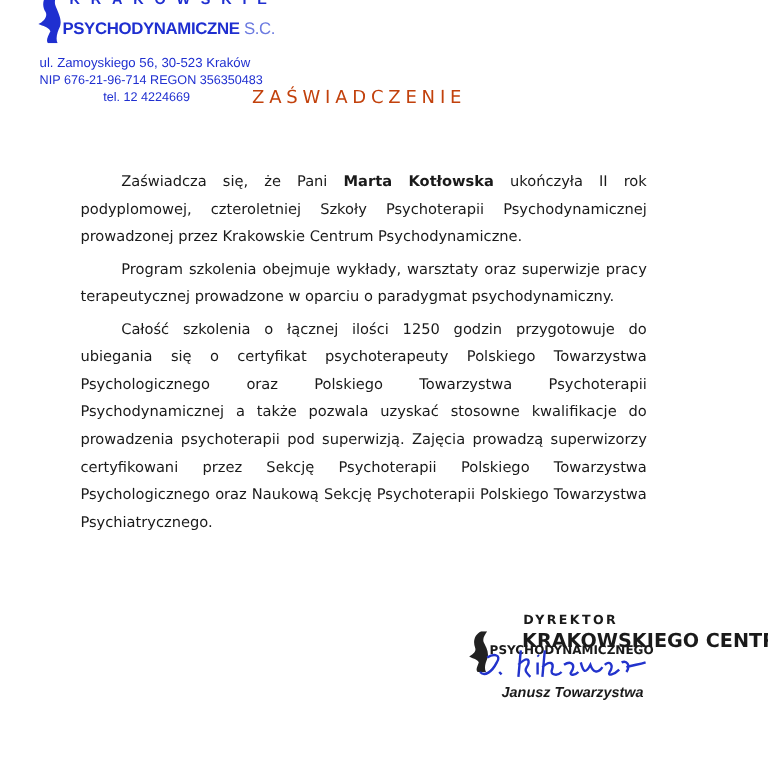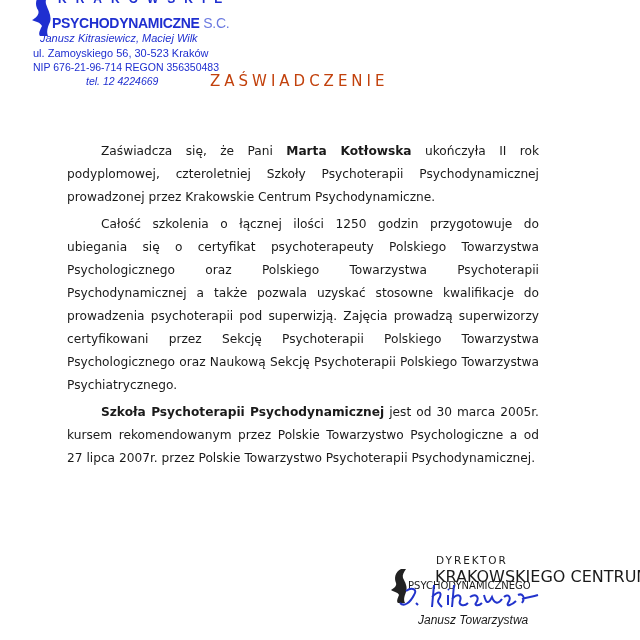--- a/index.html
+++ b/index.html
@@ -30,34 +30,34 @@
     .stamp .line4 {
       position: absolute; left: 40px; top: 40px; font-size: 11px; font-style: italic; white-space: nowrap;
     }
     .stamp .line5 {
       position: absolute; left: 33px; top: 55px; font-size: 11px; white-space: nowrap;
     }
     .stamp .line6 {
       position: absolute; left: 33px; top: 69px; font-size: 10.5px; white-space: nowrap;
     }
     .stamp .line7 {
-      position: absolute; left: 86px; top: 83px; font-size: 10.5px; white-space: nowrap; font-style: italic;
+      position: absolute; left: 86px; top: 83px; font-size: 10.5px; white-space: nowrap;
     }
     .title {
       position: absolute; left: 210px; top: 72px; font-size: 15px; letter-spacing: 4px;
       font-family: "DejaVu Sans", sans-serif; color: #c2410c;
     }
     .body-text {
       position: absolute; left: 51px; top: 140px; width: 488px;
       font-family: "DejaVu Sans", sans-serif; font-size: 12.2px; line-height: 23px; color: #1a1a1a;
     }
     .para { margin: 0 0 4px 16px; text-align: justify; text-indent: 34px; }
     .para b { font-weight: bold; }
     .signature {
-      position: absolute; left: 380px; top: 551px; width: 200px; height: 80px;
+      position: absolute; left: 380px; top: 508px; width: 200px; height: 80px; font-weight: bold;
     }
     .signature .head-icon {
       position: absolute; left: 10px; top: 18px; width: 18px; height: 34px;
     }
     .signature .s1 {
       position: absolute; left: 56px; top: 3px; font-size: 10.5px; letter-spacing: 2px; color: #1a1a1a;
       font-family: "DejaVu Sans", sans-serif;
     }
     .signature .s2 {
       position: absolute; left: 27px; top: 16px; font-size: 16px; color: #1a1a1a; white-space: nowrap;
@@ -81,32 +81,31 @@
 
 <div class="stamp">
   <svg class="logo" viewBox="0 0 22 44">
     <path d="M14 0 C6 4 4 12 8 18 C10 22 6 26 2 28 C6 30 10 30 12 34 C10 38 8 42 10 44 L18 44 C16 40 18 34 20 30 C22 24 18 18 16 12 C15 8 17 4 20 0 Z" fill="#1f2fd0"></path>
   </svg>
   <div class="line1">KRAKOWSKIE</div>
   <div class="line3">
     <span>PSYCHODYNAMICZNE</span>
     <span class="sc">S.C.</span>
   </div>
-  <div class="line4">Janusz Kitrasiewicz, Maciej Wilk</div>
   <div class="line5">ul. Zamoyskiego 56, 30-523 Kraków</div>
   <div class="line6">NIP 676-21-96-714  REGON 356350483</div>
   <div class="line7">tel. 12 4224669</div>
 </div>
 
 <div class="title">ZAŚWIADCZENIE</div>
 
 <div class="body-text">
   <p class="para"><span>Zaświadcza się, że Pani </span><b>Marta Kotłowska</b><span> ukończyła II rok podyplomowej, czteroletniej Szkoły Psychoterapii Psychodynamicznej prowadzonej przez Krakowskie Centrum Psychodynamiczne.</span></p>
+  <p class="para">Program szkolenia obejmuje wykłady, warsztaty oraz superwizje  pracy terapeutycznej prowadzone w oparciu o paradygmat psychodynamiczny.</p>
   <p class="para">Całość szkolenia o łącznej ilości 1250 godzin przygotowuje do ubiegania się o certyfikat psychoterapeuty Polskiego Towarzystwa Psychologicznego oraz Polskiego Towarzystwa Psychoterapii Psychodynamicznej a także pozwala uzyskać stosowne kwalifikacje do prowadzenia psychoterapii pod superwizją. Zajęcia prowadzą superwizorzy certyfikowani przez Sekcję Psychoterapii Polskiego Towarzystwa Psychologicznego oraz Naukową Sekcję Psychoterapii Polskiego Towarzystwa Psychiatrycznego.</p>
-  <p class="para"><b>Szkoła Psychoterapii Psychodynamicznej</b><span> jest od 30 marca 2005r. kursem rekomendowanym przez Polskie Towarzystwo Psychologiczne a od 27 lipca 2007r. przez Polskie Towarzystwo Psychoterapii Psychodynamicznej.</span></p>
 </div>
 
 <div class="signature">
   <svg class="head-icon" viewBox="0 0 18 34">
     <path d="M11 0 C5 3 4 9 6 14 C7 17 4 19 1 21 C4 23 8 23 9 26 C8 29 6 32 8 34 L15 34 C13 30 15 26 16 23 C18 18 15 13 13 9 C12 6 14 3 16 0 Z" fill="#222"></path>
   </svg>
   <div class="s1">DYREKTOR</div>
   <div class="s2">KRAKOWSKIEGO CENTRUM</div>
   <div class="s3">PSYCHODYNAMICZNEGO</div>
   <svg class="scribble" viewBox="0 0 160 32">

